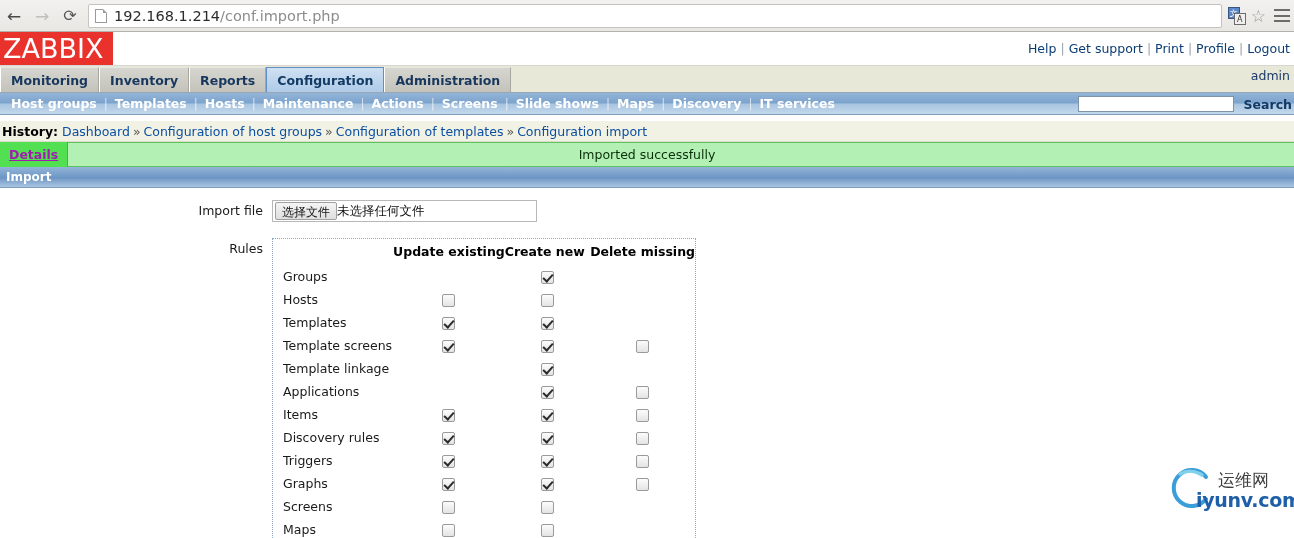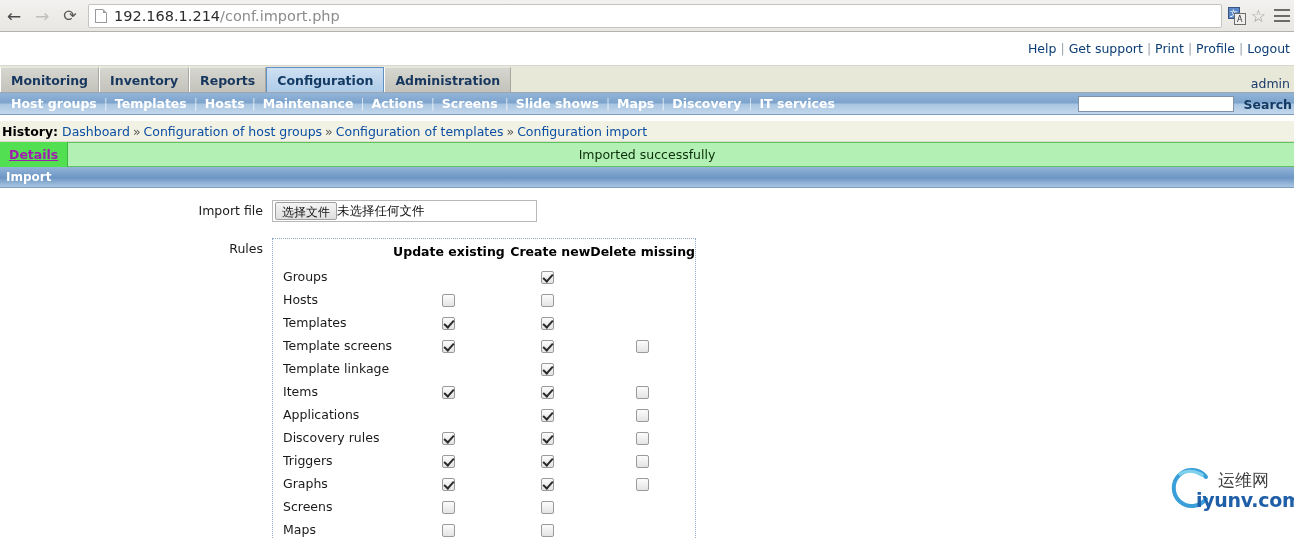--- a/index.html
+++ b/index.html
@@ -151,21 +151,21 @@
     cursor: pointer;
     white-space: nowrap;
   }
   .mtab.active {
     background: linear-gradient(to bottom, #cfe0f2 0%, #aecbe8 100%);
     border: 1px solid #5f8fc4;
     border-bottom: none;
     color: #123a63;
   }
   #user-label {
-    position: absolute; right: 4px; top: 10px;
+    position: absolute; right: 4px; top: 2px;
     font-size: 12.5px;
     color: #1b3a6b;
   }
 
   
   #zbx-submenu {
     position: relative;
     height: 22px;
     background: linear-gradient(to bottom, #93b4d8 0%, #7ca3cd 48%, #a8c4e0 52%, #c3d8ec 100%);
     border-bottom: 1px solid #7f9cbb;
@@ -313,21 +313,21 @@
   table#rules-table {
     border-collapse: collapse;
     width: 100%;
     font-size: 12.5px;
   }
   #rules-table th {
     font-size: 12.5px;
     font-weight: bold;
     color: #000;
     padding: 2px 0 6px 0;
-    text-align: right;
+    text-align: left;
     white-space: nowrap;
   }
   #rules-table th.rowname { width: 122px; }
   #rules-table th.c-update { width: 106px; }
   #rules-table th.c-create { width: 96px; }
   #rules-table th.c-delete { width: 100px; }
   #rules-table td {
     padding: 2px 0;
     height: 23px;
     vertical-align: middle;
@@ -405,20 +405,21 @@
       <span></span>
         <span></span>
         <span></span>
     </div>
   </div>
 </div>
 
 <div id="zbx-page">
 
   <div id="zbx-topbar">
+    <div id="zbx-logo">ZABBIX</div>
     <div id="top-links">
       <a>Help</a>
         <span class="sep">|</span>
       <a>Get support</a>
         <span class="sep">|</span>
       <a>Print</a>
         <span class="sep">|</span>
       <a>Profile</a>
         <span class="sep">|</span>
       <a>Logout</a>
@@ -525,28 +526,28 @@
                 <td class="cb"><span class="chk on"></span></td>
                 <td class="cb"><span class="chk"></span></td>
               </tr>
               <tr>
                 <td class="rowname">Template linkage</td>
                 <td class="cb"><span class="chk empty"></span></td>
                 <td class="cb"><span class="chk on"></span></td>
                 <td class="cb"><span class="chk empty"></span></td>
               </tr>
               <tr>
+                <td class="rowname">Applications</td>
+                <td class="cb"><span class="chk empty"></span></td>
+                <td class="cb"><span class="chk on"></span></td>
+                <td class="cb"><span class="chk"></span></td>
+              </tr>
+              <tr>
                 <td class="rowname">Items</td>
                 <td class="cb"><span class="chk on"></span></td>
-                <td class="cb"><span class="chk on"></span></td>
-                <td class="cb"><span class="chk"></span></td>
-              </tr>
-              <tr>
-                <td class="rowname">Applications</td>
-                <td class="cb"><span class="chk empty"></span></td>
                 <td class="cb"><span class="chk on"></span></td>
                 <td class="cb"><span class="chk"></span></td>
               </tr>
               <tr>
                 <td class="rowname">Discovery rules</td>
                 <td class="cb"><span class="chk on"></span></td>
                 <td class="cb"><span class="chk on"></span></td>
                 <td class="cb"><span class="chk"></span></td>
               </tr>
               <tr>

